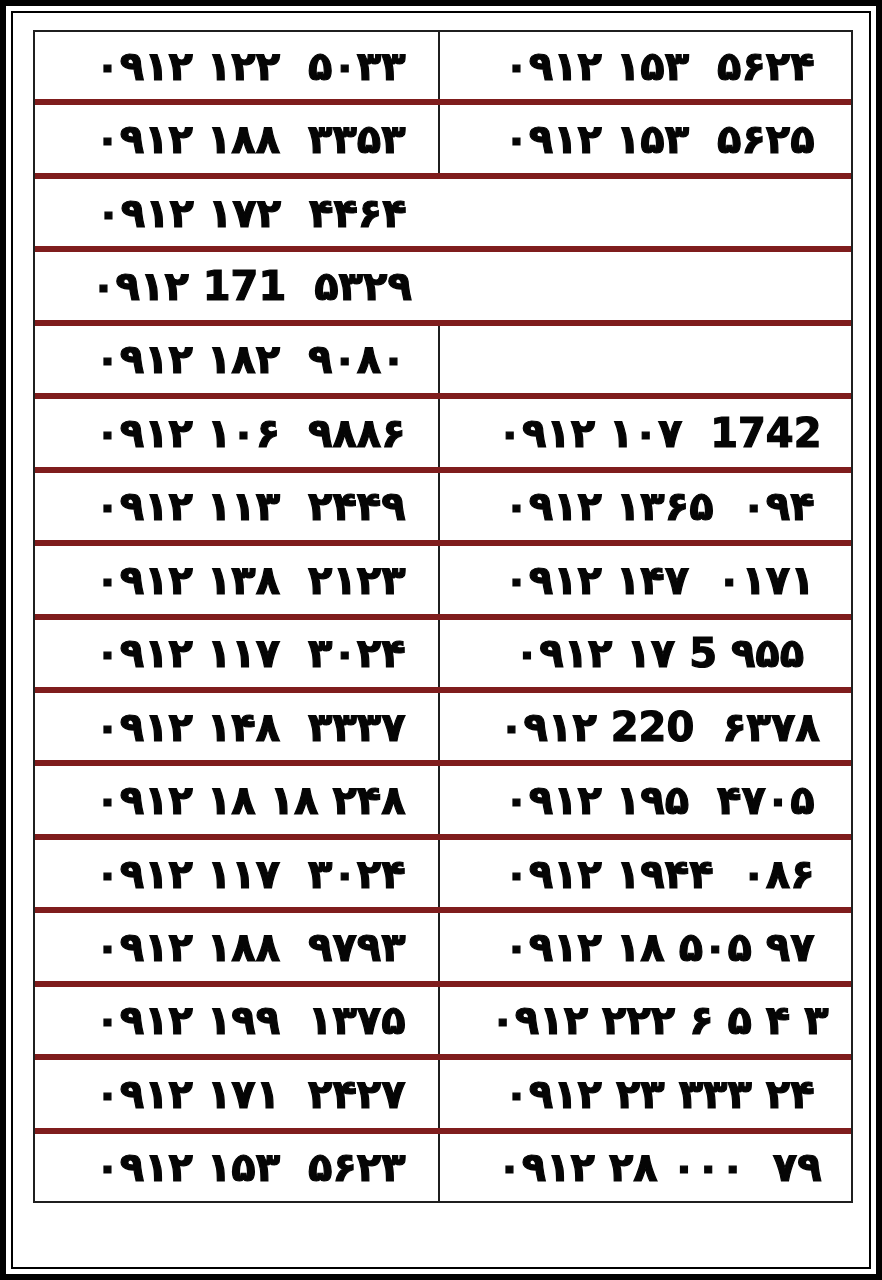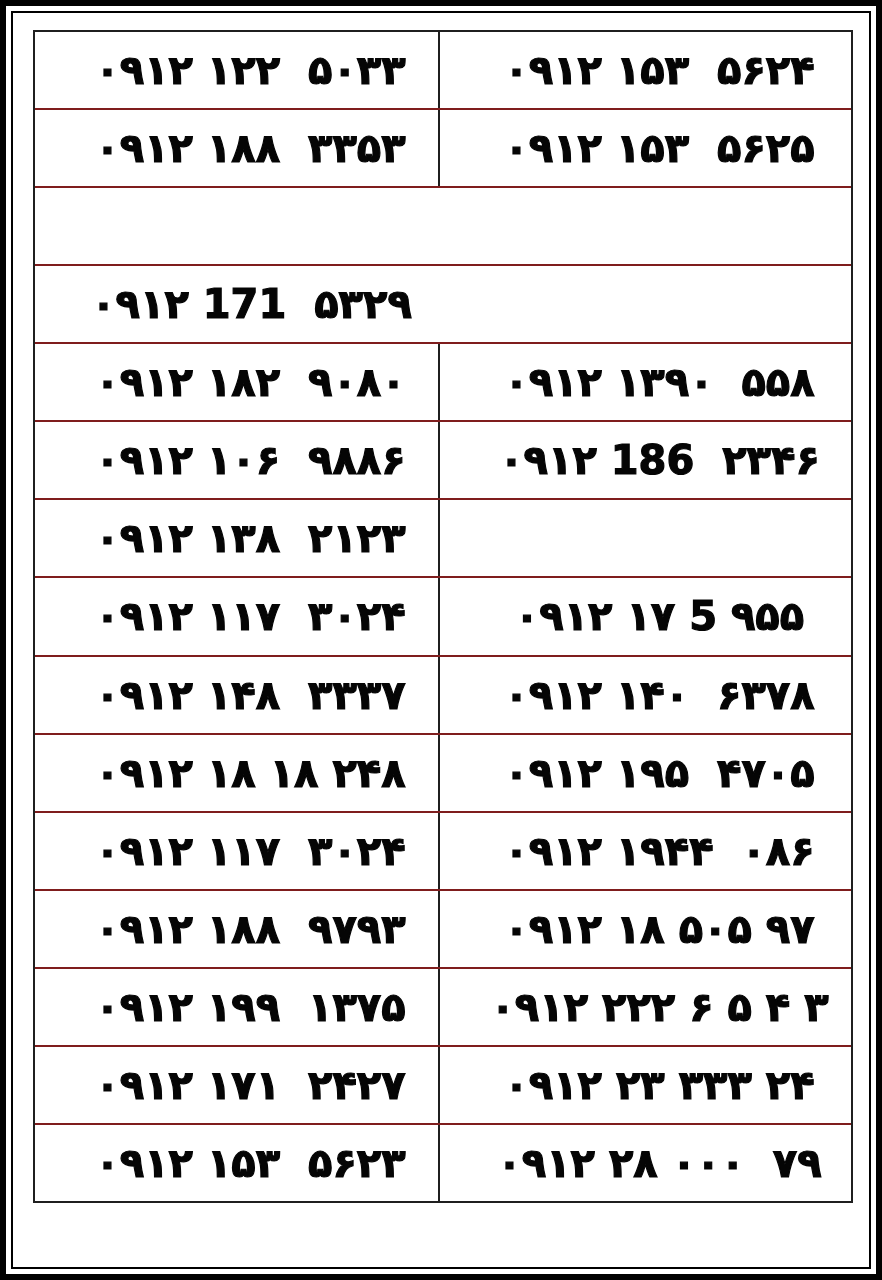--- a/index.html
+++ b/index.html
@@ -35,21 +35,21 @@
     box-sizing: border-box;
     border: 2px solid #1f1f1f;
     display: flex;
     flex-direction: column;
     background: #ffffff;
   }
   .row {
     flex: 1 1 0;
     display: grid;
     grid-template-columns: 405px 1fr;
-    border-top: 2px solid #7f1d1d;
+    border-top: 6px solid #7f1d1d;
     min-height: 0;
   }
   .row:first-child {
     border-top: none;
   }
   .cell {
     display: flex;
     align-items: center;
     justify-content: center;
     white-space: pre;
@@ -78,42 +78,47 @@
 
 <div class="row">
       <div class="cell left">۰۹۱۲ ۱۲۲  ۵۰۳۳</div>
       <div class="cell right">۰۹۱۲ ۱۵۳  ۵۶۲۴</div>
     </div>
     <div class="row">
       <div class="cell left">۰۹۱۲ ۱۸۸  ۳۳۵۳</div>
       <div class="cell right">۰۹۱۲ ۱۵۳  ۵۶۲۵</div>
     </div>
     <div class="row">
+      <div class="cell right">۰۹۱۲ ۱۷۲  ۴۴۶۴</div>
     </div>
     <div class="row">
       <div class="cell right">۰۹۱۲ 171  ۵۳۲۹</div>
     </div>
     <div class="row">
       <div class="cell left">۰۹۱۲ ۱۸۲  ۹۰۸۰</div>
-      <div class="cell right">۰۹۱۲ ۱۳۹۰  ۵۵۸</div>
     </div>
     <div class="row">
       <div class="cell left">۰۹۱۲ ۱۰۶  ۹۸۸۶</div>
-      <div class="cell right">۰۹۱۲ 186  ۲۳۴۶</div>
+      <div class="cell right">۰۹۱۲ ۱۰۷  1742</div>
+    </div>
+    <div class="row">
+      <div class="cell left">۰۹۱۲ ۱۱۳  ۲۴۴۹</div>
+      <div class="cell right">۰۹۱۲ ۱۳۶۵  ۰۹۴</div>
     </div>
     <div class="row">
       <div class="cell left">۰۹۱۲ ۱۳۸  ۲۱۲۳</div>
+      <div class="cell right">۰۹۱۲ ۱۴۷  ۰۱۷۱</div>
     </div>
     <div class="row">
       <div class="cell left">۰۹۱۲ ۱۱۷  ۳۰۲۴</div>
       <div class="cell right">۰۹۱۲ ۱۷ 5 ۹۵۵</div>
     </div>
     <div class="row">
       <div class="cell left">۰۹۱۲ ۱۴۸  ۳۳۳۷</div>
-      <div class="cell right">۰۹۱۲ ۱۴۰  ۶۳۷۸</div>
+      <div class="cell right">۰۹۱۲ 220  ۶۳۷۸</div>
     </div>
     <div class="row">
       <div class="cell left">۰۹۱۲ ۱۸ ۱۸ ۲۴۸</div>
       <div class="cell right">۰۹۱۲ ۱۹۵  ۴۷۰۵</div>
     </div>
     <div class="row">
       <div class="cell left">۰۹۱۲ ۱۱۷  ۳۰۲۴</div>
       <div class="cell right">۰۹۱۲ ۱۹۴۴  ۰۸۶</div>
     </div>
     <div class="row">

